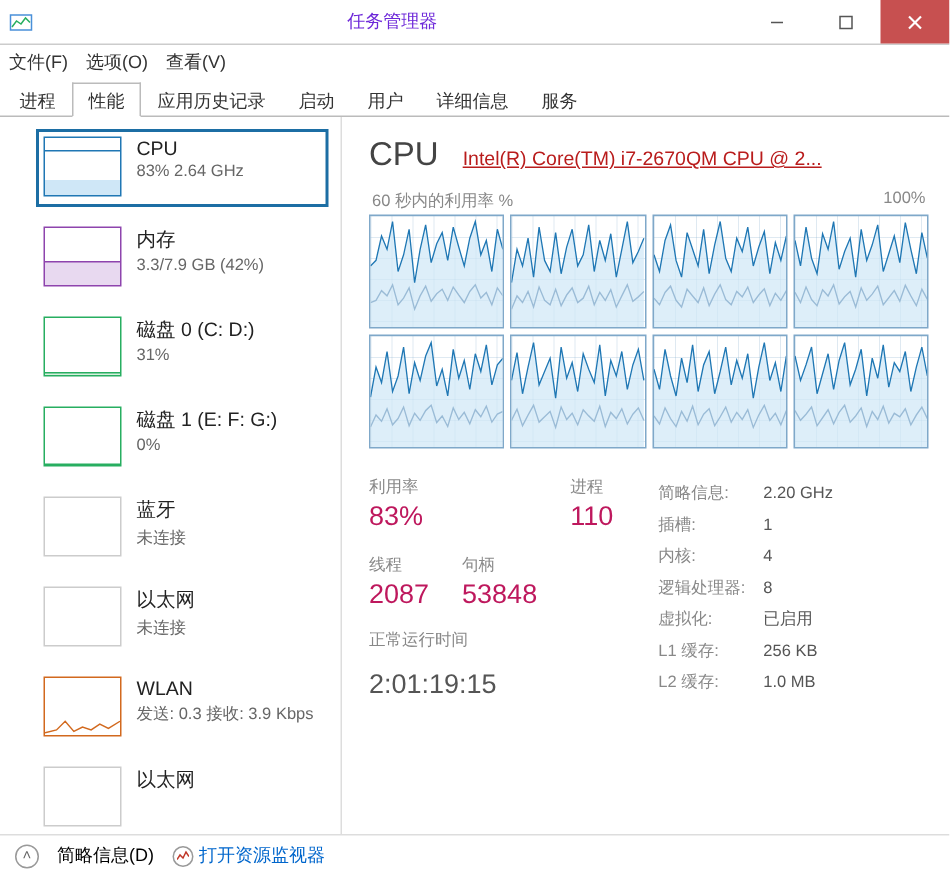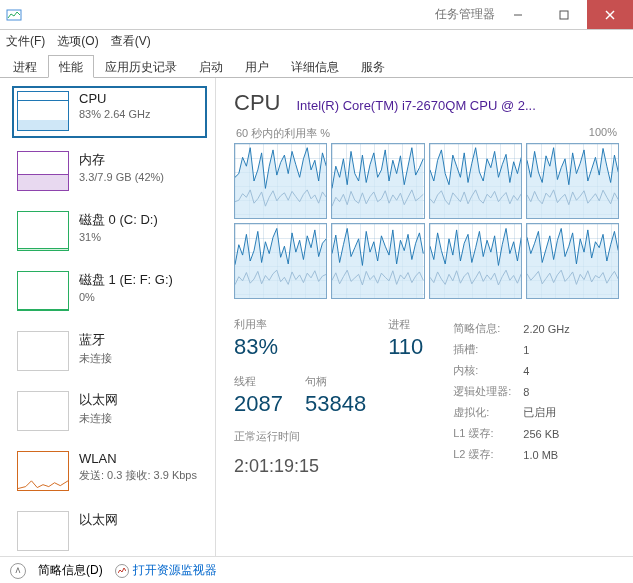--- a/index.html
+++ b/index.html
@@ -1,34 +1,34 @@
 <!DOCTYPE html>
 <html><head>
 <meta charset="utf-8">
 <style>
 * { box-sizing: border-box; margin: 0; padding: 0; font-family: "Microsoft YaHei", "Segoe UI", sans-serif; }
 body { width: 633px; height: 583px; background: #fff; overflow: hidden; font-size: 12px; color: #000; }
 
 .titlebar { height: 30px; background: #fff; border-bottom: 1px solid #ccc; display: flex; align-items: center; position: relative; }
 .titlebar .icon { width: 16px; height: 16px; margin: 0 6px; display: inline-block; position: relative; }
 .titlebar .icon svg { width: 16px; height: 16px; }
-.titlebar .title { flex: 1; text-align: right; font-size: 12px; color: #737373; }
+.titlebar .title { flex: 1; text-align: center; font-size: 12px; color: #6d28d9; }
 .win-controls { display: flex; height: 100%; }
 .win-btn { width: 46px; height: 100%; display: flex; align-items: center; justify-content: center; color: #555; }
 .win-close { background: #c75050; color: #fff; width: 46px; }
 .win-btn svg { width: 10px; height: 10px; }
 
 .menubar { height: 22px; padding: 2px 6px; display: flex; gap: 12px; font-size: 12px; color: #333; align-items: center; }
 .menubar span { cursor: default; }
 
 .tabstrip { height: 24px; border-bottom: 1px solid #bbb; display: flex; padding-left: 2px; margin-top: 2px; }
 .tab { padding: 3px 10px 2px; border: 1px solid transparent; border-bottom: none; font-size: 12px; color: #333; position: relative; top: 1px; }
 .tab.active { border-color: #bbb; background: #fff; border-bottom: 1px solid #fff; }
 
-.content { display: flex; height: 478px; }
+.content { display: flex; height: 478px; padding-left: 12px; }
 
 .sidebar { width: 216px; border-right: 1px solid #ddd; overflow: hidden; padding: 8px 0 0 12px; }
 .side-item { display: flex; gap: 10px; padding: 4px 4px 6px 4px; margin: 0 8px 8px 0; border: 1px solid transparent; }
 .side-item.selected { border: 2px solid #1c6ea4; padding: 3px 3px 5px 3px; }
 .thumb { width: 52px; height: 40px; border: 1px solid #999; position: relative; background: #fff; flex-shrink: 0; }
 .thumb.cpu { border-color: #1f77b4; }
 .thumb.mem { border-color: #8e44ad; }
 .thumb.disk0 { border-color: #27ae60; }
 .thumb.disk1 { border-color: #27ae60; }
 .thumb.bt { border-color: #ccc; }
@@ -39,35 +39,35 @@
 .thumb.mem .fill { height: 42%; background: #e8d9f0; border-top: 1px solid #8e44ad; }
 .thumb.disk0 .fill { height: 4%; background: #d6f1df; border-top: 1px solid #27ae60; }
 .thumb.disk1 .fill { height: 1%; border-top: 1px solid #27ae60; }
 .thumb.wlan svg { position: absolute; inset: 0; }
 .side-label .name { font-size: 13px; color: #222; }
 .side-label .sub { font-size: 11px; color: #666; margin-top: 2px; }
 
 .main { flex: 1; padding: 12px 14px 0 18px; overflow: hidden; }
 .main-header { display: flex; align-items: baseline; gap: 16px; }
 .main-header .hname { font-size: 22px; color: #444; }
-.main-header .hdesc { font-size: 13px; color: #4c1d95; white-space: nowrap; overflow: hidden; text-overflow: ellipsis; flex: 1; }
+.main-header .hdesc { font-size: 13px; color: #b91c1c; white-space: nowrap; overflow: hidden; text-overflow: ellipsis; flex: 1; text-decoration: underline; }
 
 .chart-caption { display: flex; justify-content: space-between; font-size: 11px; color: #888; margin: 10px 2px 2px; }
 .cpu-grid { display: grid; grid-template-columns: repeat(4, 1fr); grid-template-rows: repeat(2, 76px); gap: 4px; margin-top: 2px; }
 .core { border: 1px solid #7fa8c9; position: relative; background: #fff; }
 .core canvas, .core svg { position: absolute; inset: 0; width: 100%; height: 100%; }
 .core .grid { position: absolute; inset: 0; background-image:
   linear-gradient(to right, rgba(127,168,201,0.25) 1px, transparent 1px),
   linear-gradient(to bottom, rgba(127,168,201,0.25) 1px, transparent 1px);
   background-size: 14px 14px; }
 
 .stats { display: flex; margin-top: 18px; gap: 28px; }
 .stats-left { display: grid; grid-template-columns: auto auto auto; column-gap: 22px; row-gap: 14px; }
 .stat-label { font-size: 11px; color: #888; }
-.stat-val { font-size: 22px; color: #0c4a6e; margin-top: 2px; }
+.stat-val { font-size: 18px; color: #be185d; margin-top: 2px; }
 .stats-right { font-size: 11px; color: #555; }
 .stats-right table td { padding: 2px 10px 2px 0; }
 .stats-right .k { color: #888; }
 
 .uptime-block { margin-top: 12px; }
 .uptime-val { font-size: 18px; color: #555; margin-top: 12px; }
 
 .footer { height: 28px; border-top: 1px solid #ddd; display: flex; align-items: center; padding: 0 10px; gap: 12px; font-size: 12px; }
 .footer .chev { width: 16px; height: 16px; border: 1px solid #999; border-radius: 50%; display: flex; align-items: center; justify-content: center; font-size: 10px; color: #666; }
 .footer a { color: #0066cc; text-decoration: none; display: flex; align-items: center; gap: 4px; }

